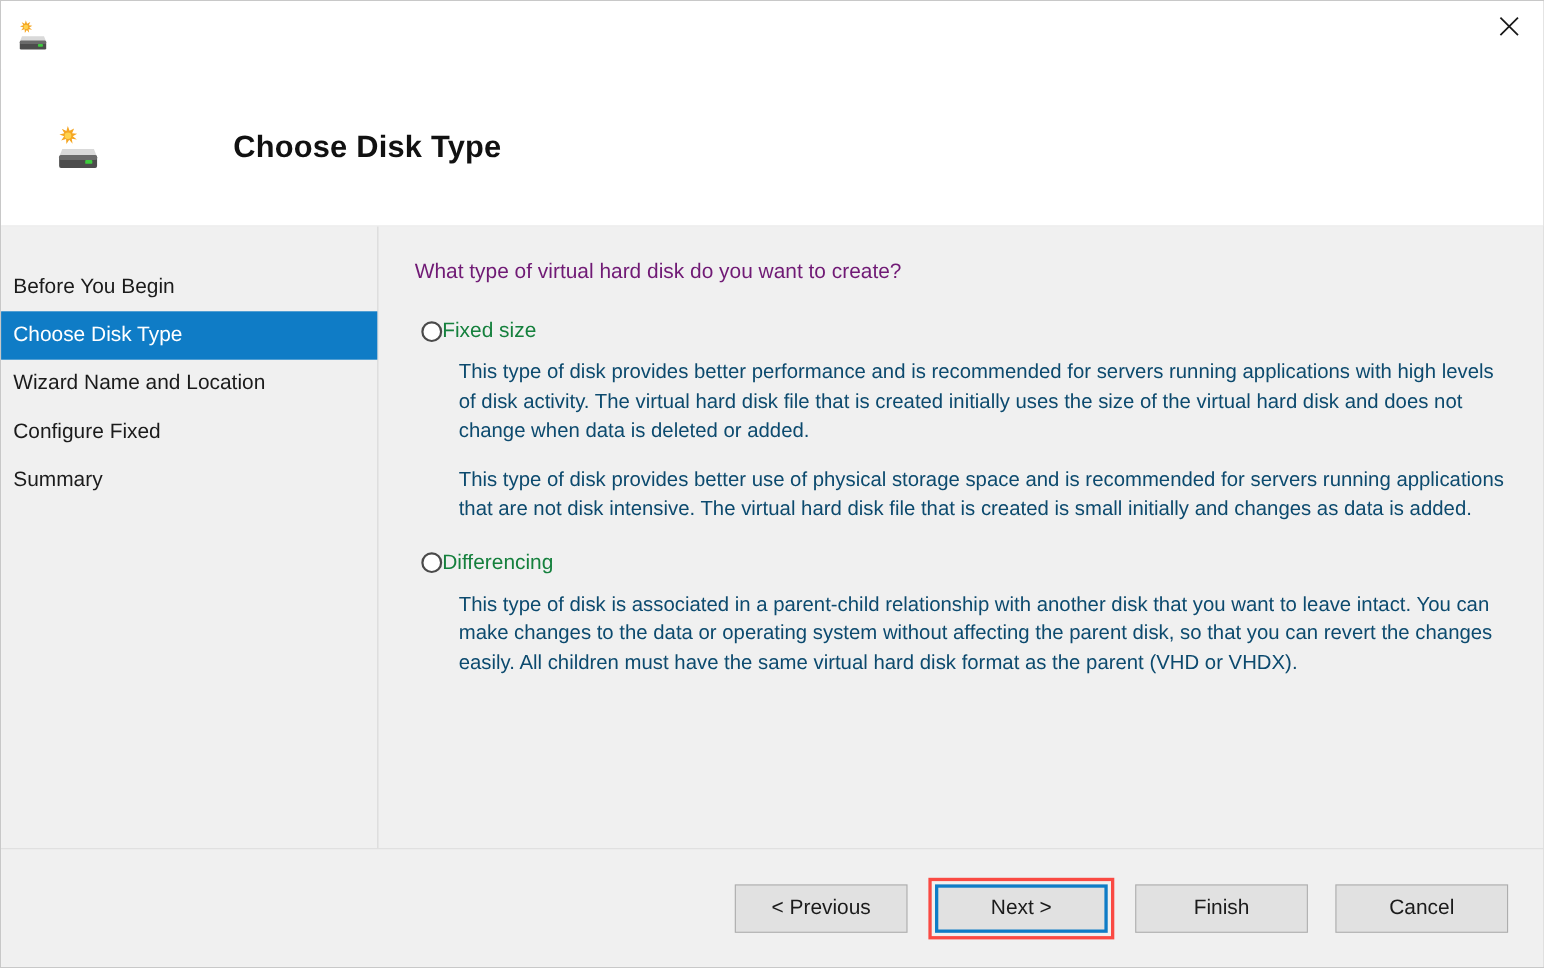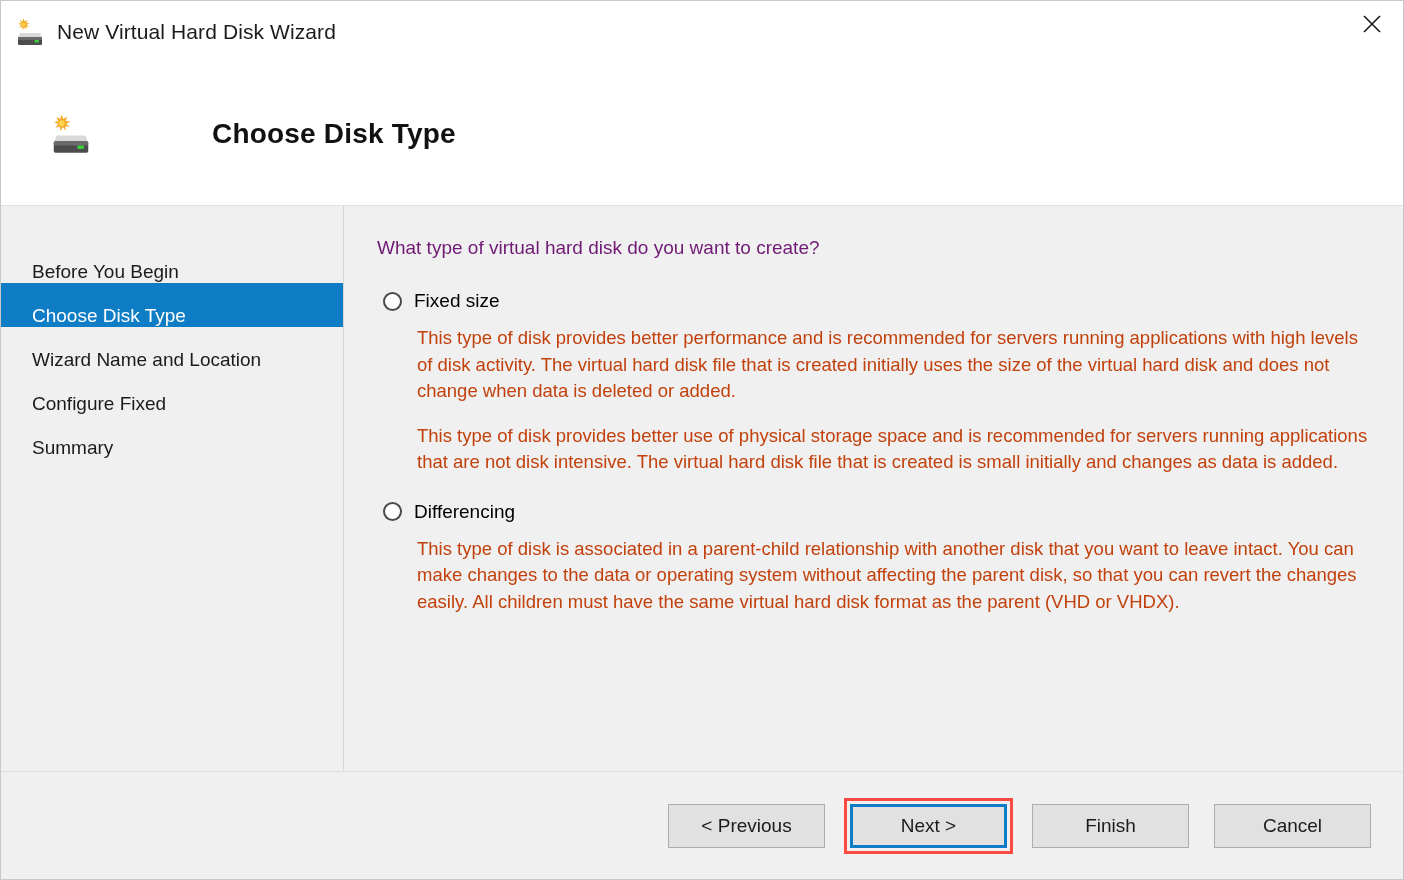--- a/index.html
+++ b/index.html
@@ -101,22 +101,22 @@
   .sidebar {
     flex: 0 0 343px;
     width: 343px;
     padding-top: 33px;
     box-sizing: border-box;
     border-right: 1px solid #d6d6d6;
   }
   .nav-item {
     height: 44px;
     display: flex;
-    align-items: flex-end;
-    padding-left: 31px;
+    align-items: center;
+    padding-left: 11px;
     font-size: 19px;
     color: #1b1b1b;
     box-sizing: border-box;
     cursor: default;
     white-space: nowrap;
   }
   .nav-item.selected {
     background: #0f7cc6;
     color: #ffffff;
   }
@@ -165,33 +165,33 @@
     left: 50%;
     top: 50%;
     width: 9px;
     height: 9px;
     margin: -4.5px 0 0 -4.5px;
     border-radius: 50%;
     background: #2a2a2a;
   }
   .radio-label {
     font-size: 19px;
-    color: #000000;
-    margin-left: 12px;
+    color: #15803d;
+    margin-left: 0;
     white-space: nowrap;
   }
   .radio-wrap.annotated {
     outline: 3px solid #fa4a43;
     outline-offset: 0px;
   }
 
   .desc {
     font-size: 18.5px;
     line-height: 26.5px;
-    color: #c2410c;
+    color: #0c4a6e;
     margin: 4px 0 18px 40px;
     max-width: 960px;
   }
   .desc.last { margin-bottom: 0; }
   .gap-after-radio { margin-top: 10px; }
 
   
   .footer {
     flex: 0 0 108px;
     height: 108px;
@@ -239,21 +239,20 @@
         <g>
           <path d="M9.5 2.5 l1.1 3.0 2.9 -1.5 -1.3 3.0 3.2 0.3 -2.8 1.7 2.6 2.0 -3.2 -0.5 0.5 3.2 -2.1 -2.5 -1.8 2.7 -0.2 -3.2 -3.1 0.9 1.9 -2.6 -3.0 -1.2 3.1 -0.8 -1.6 -2.8 2.9 1.4z" fill="#f5a623"></path>
           <circle cx="9.6" cy="8.6" r="2.1" fill="#ffd24d"></circle>
           <path d="M6 17 L26 17 L28 22 L4 22 Z" fill="#d9d9d9"></path>
           <rect x="4" y="21" width="24" height="8" rx="1.2" fill="#4c4c4c"></rect>
           <rect x="4" y="21" width="24" height="3" rx="1.2" fill="#6a6a6a"></rect>
           <rect x="20.5" y="24" width="4.5" height="2.4" rx="0.6" fill="#3ecb3e"></rect>
         </g>
       </svg>
     </span>
-    <span class="titlebar-title">New Virtual Hard Disk Wizard</span>
     <div class="close-btn">
       <span>
         <svg width="22" height="22" viewBox="0 0 22 22">
           <path d="M3 3 L19 19 M19 3 L3 19" stroke="#1a1a1a" stroke-width="1.6" fill="none"></path>
         </svg>
       </span>
     </div>
   </div>
 
   <div class="header">

